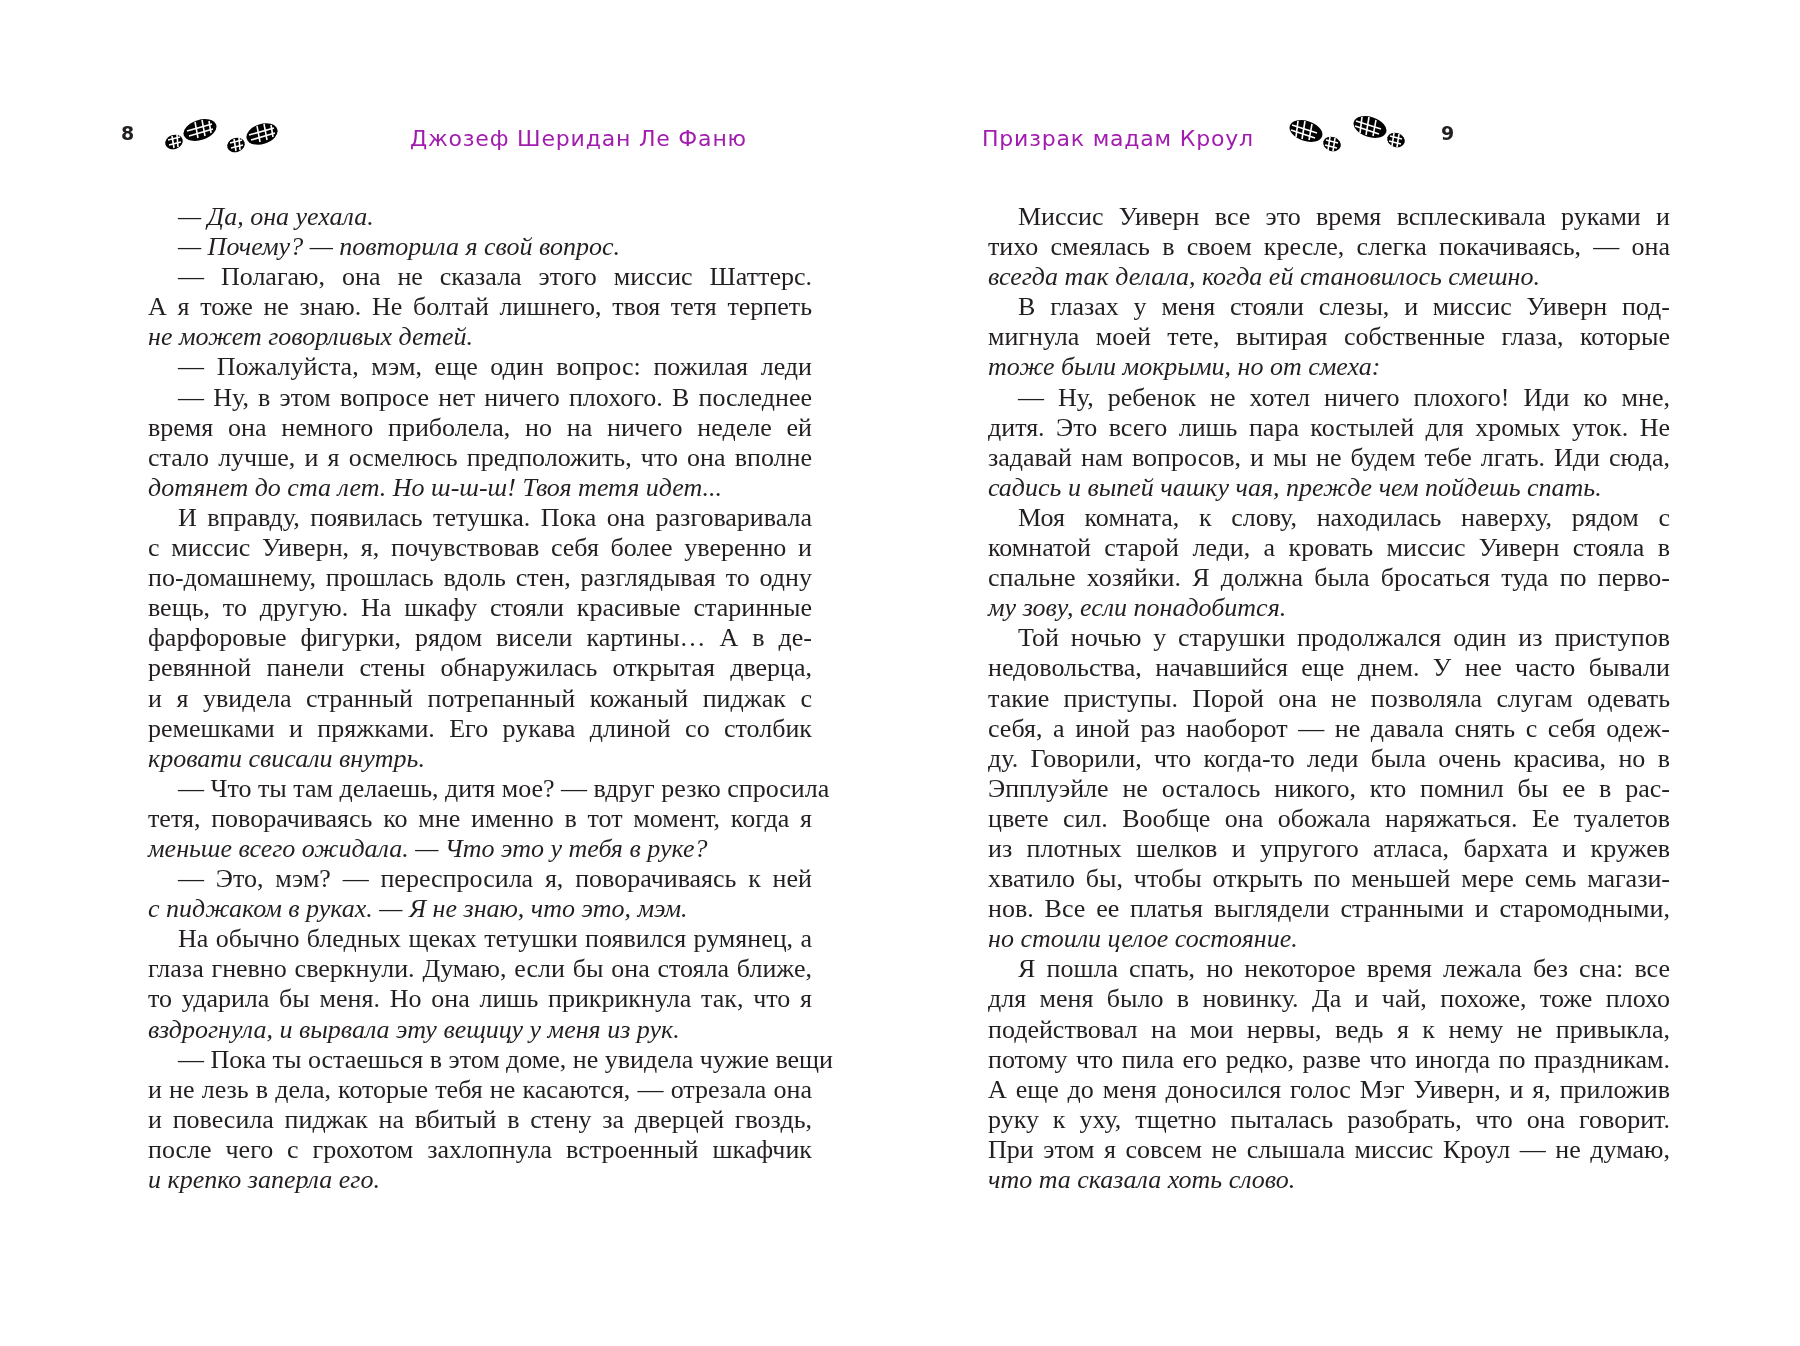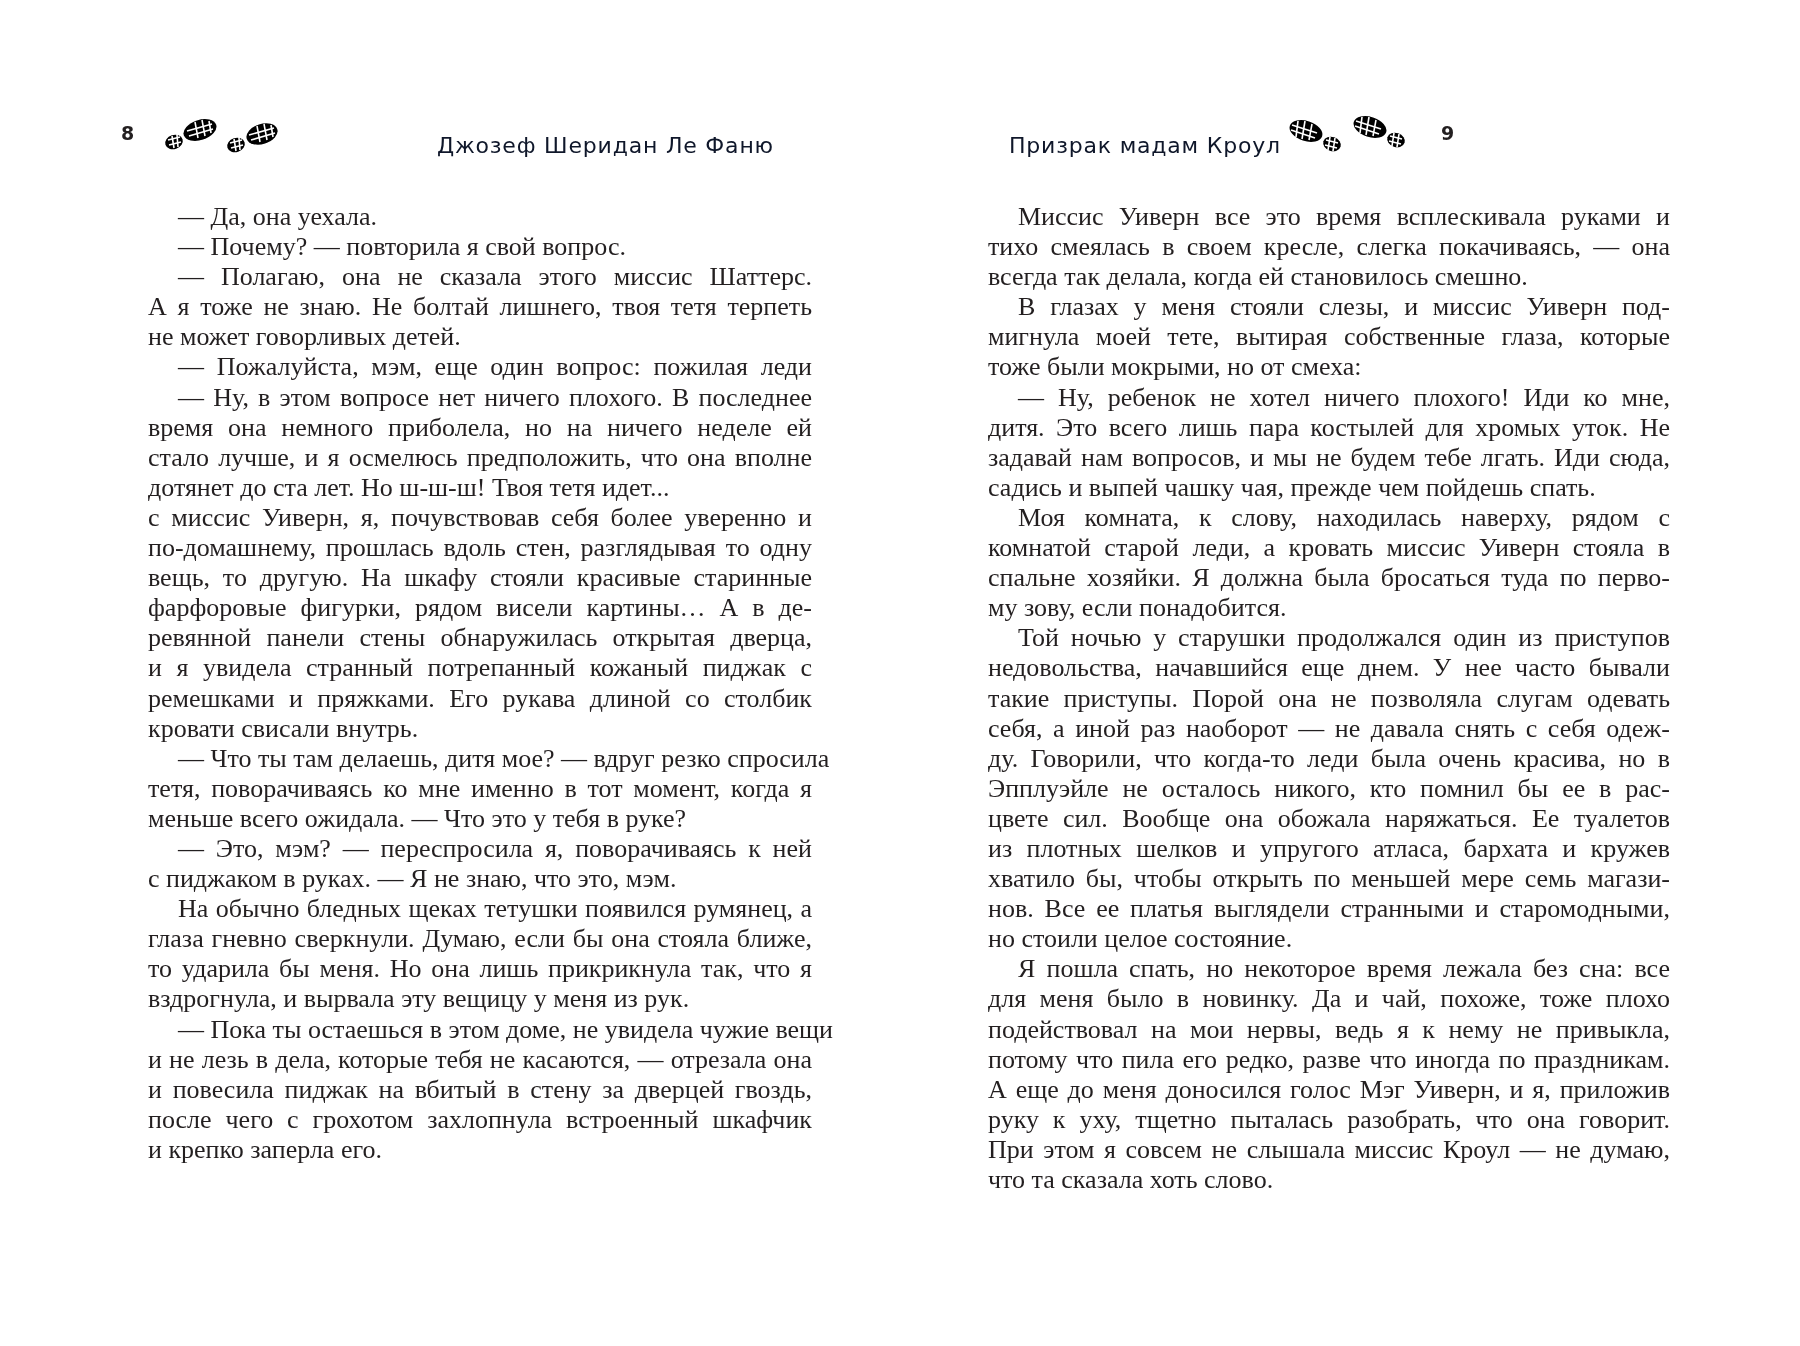--- a/index.html
+++ b/index.html
@@ -2,28 +2,28 @@
 <html><head>
   <meta charset="utf-8">
   <style>
     html, body { margin: 0; padding: 0; background: #ffffff; }
     body { width: 1800px; height: 1346px; position: relative; overflow: hidden; color: #231f20; }
     .page { position: absolute; top: 0; height: 1346px; }
     .page-left { left: 0; width: 900px; }
     .page-right { left: 900px; width: 900px; }
 
     .folio { position: absolute; top: 122px; font-family: "DejaVu Sans", sans-serif; font-weight: bold; font-size: 19px; line-height: 22px; }
-    .running-head { position: absolute; top: 133px; font-family: "DejaVu Sans", sans-serif; font-size: 22px; line-height: 26px; letter-spacing: 0.8px; color: #0f172a; margin-left: 27px; }
+    .running-head { position: absolute; top: 126px; font-family: "DejaVu Sans", sans-serif; font-size: 22px; line-height: 26px; letter-spacing: 0.8px; color: #a21caf; }
     .feet { position: absolute; top: 116px; height: 40px; }
 
     .text-block { position: absolute; top: 202px; font-family: "Liberation Serif", serif; font-size: 26px; line-height: 30.1px; color: #231f20; }
     .page-left .text-block { left: 148px; width: 664px; }
     .page-right .text-block { left: 88px; width: 682px; }
     .line { display: block; white-space: nowrap; text-align: justify; text-align-last: justify; height: 30.1px; }
-    .line.last { text-align-last: left; }
+    .line.last { text-align-last: left; font-style: italic; }
     .line.indent { padding-left: 30px; }
   </style>
 </head>
 <body>
 
 <div class="page page-left">
   <span class="folio" style="left:121px;">8</span>
 
   <svg class="feet" style="left:160px; width:122px;" viewBox="0 0 122 40">
     <g fill="#000">
@@ -64,20 +64,21 @@
       <span class="line indent last">— Да, она уехала.</span>
       <span class="line indent last">— Почему? — повторила я свой вопрос.</span>
       <span class="line indent">— Полагаю, она не сказала этого миссис Шаттерс.</span>
       <span class="line">А я тоже не знаю. Не болтай лишнего, твоя тетя терпеть</span>
       <span class="line last">не может говорливых детей.</span>
       <span class="line indent">— Пожалуйста, мэм, еще один вопрос: пожилая леди</span>
       <span class="line indent">— Ну, в этом вопросе нет ничего плохого. В последнее</span>
       <span class="line">время она немного приболела, но на ничего неделе ей</span>
       <span class="line">стало лучше, и я осмелюсь предположить, что она вполне</span>
       <span class="line last">дотянет до ста лет. Но ш-ш-ш! Твоя тетя идет...</span>
+      <span class="line indent">И вправду, появилась тетушка. Пока она разговаривала</span>
       <span class="line">с миссис Уиверн, я, почувствовав себя более уверенно и</span>
       <span class="line">по-домашнему, прошлась вдоль стен, разглядывая то одну</span>
       <span class="line">вещь, то другую. На шкафу стояли красивые старинные</span>
       <span class="line">фарфоровые фигурки, рядом висели картины… А в де-</span>
       <span class="line">ревянной панели стены обнаружилась открытая дверца,</span>
       <span class="line">и я увидела странный потрепанный кожаный пиджак с</span>
       <span class="line">ремешками и пряжками. Его рукава длиной со столбик</span>
       <span class="line last">кровати свисали внутрь.</span>
       <span class="line indent">— Что ты там делаешь, дитя мое? — вдруг резко спросила</span>
       <span class="line">тетя, поворачиваясь ко мне именно в тот момент, когда я</span>

